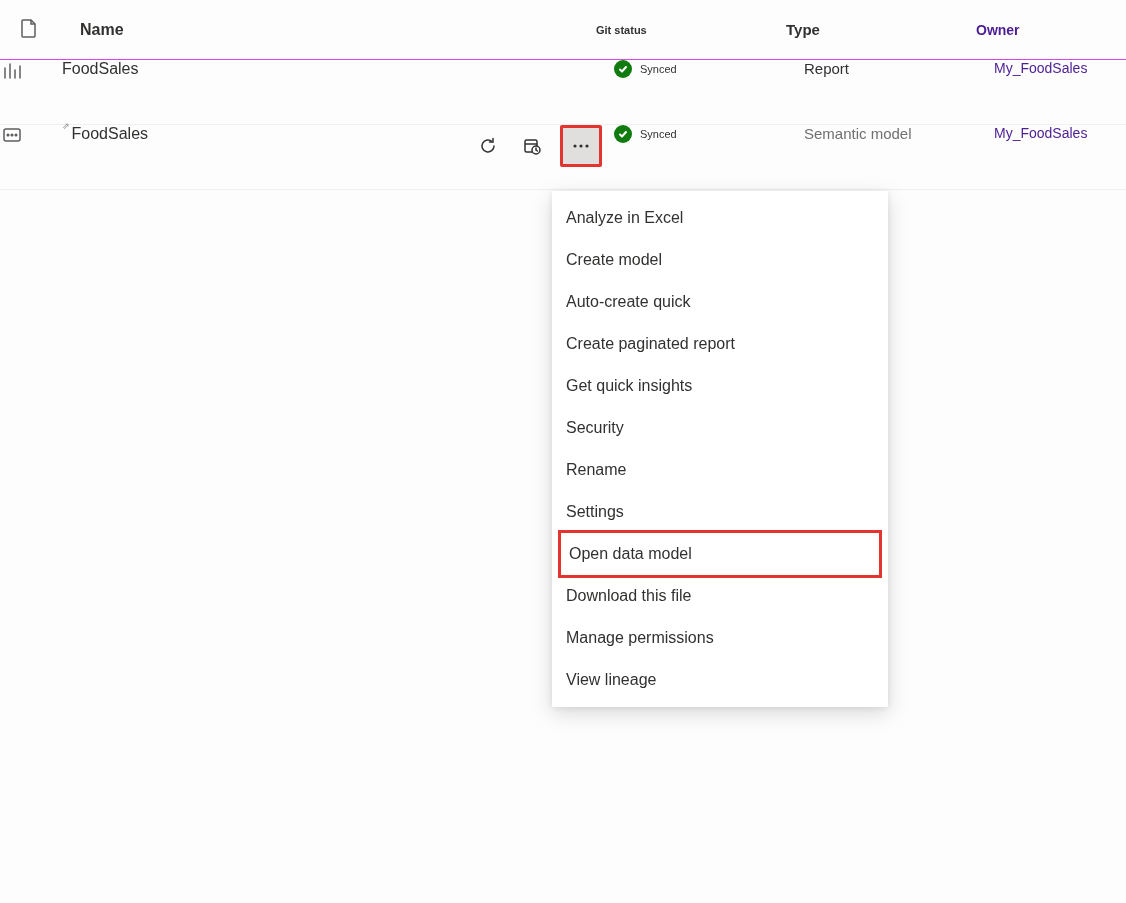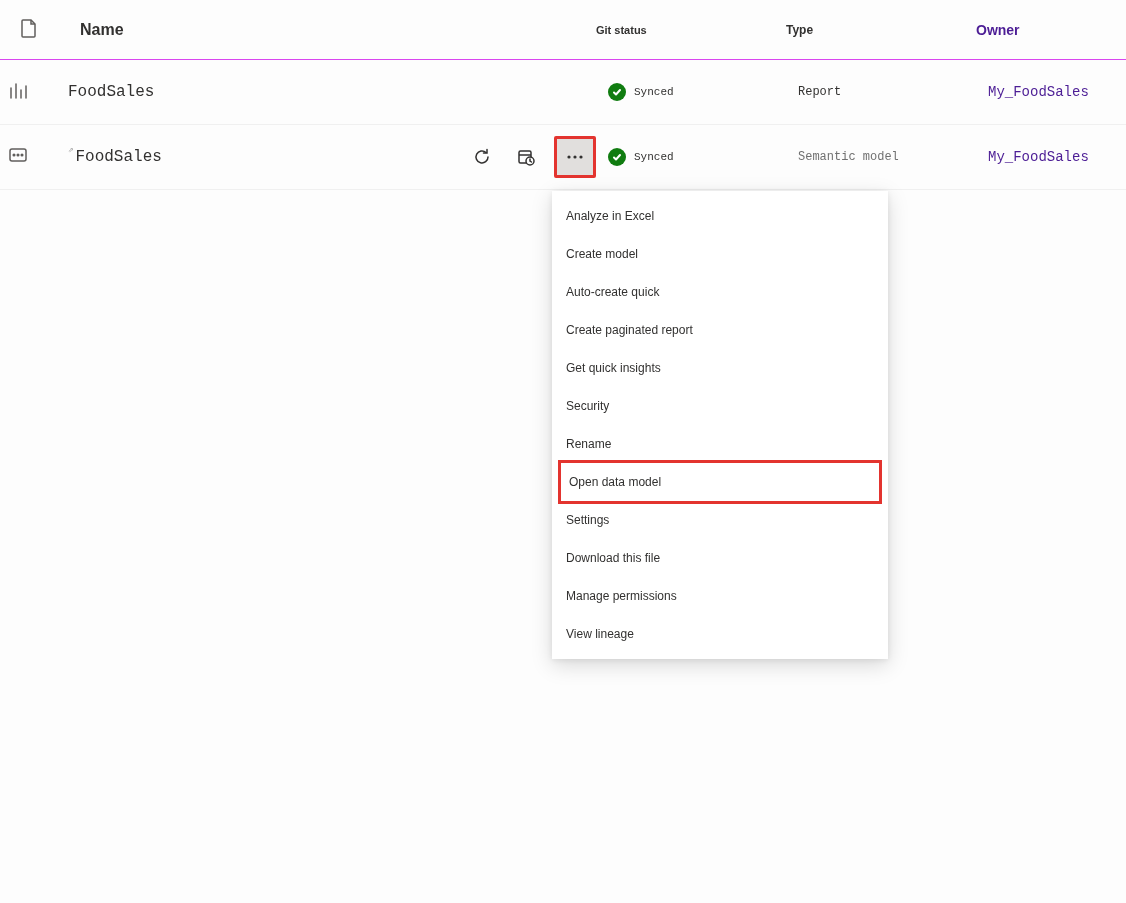--- a/index.html
+++ b/index.html
@@ -21,32 +21,31 @@
       align-items: center;
       height: 60px;
       border-bottom: 1px solid #d946ef;
       padding: 0 20px;
       font-weight: 600;
       font-size: 15px;
       color: #323130;
     }
     .row {
       display: flex;
-      align-items: center;
+      align-items: flex-start;
       height: 65px;
       border-bottom: 1px solid #f0f0f0;
-      padding: 0 8px;
+      padding: 0 2px;
       position: relative;
-      font-family: Liberation Mono, monospace;
     }
     .col-icon { width: 60px; display: flex; align-items: center; justify-content: flex-start; color: #605e5c; }
     .col-name { flex: 1; display: flex; align-items: center; font-size: 16px; }
     .col-actions { width: 150px; display: flex; align-items: center; justify-content: flex-end; gap: 12px; padding-right: 12px; }
     .col-git { width: 190px; display: flex; align-items: center; gap: 8px; font-size: 11px; color: #323130; }
-    .col-type { width: 190px; display: flex; align-items: center; font-size: 12px; color: #323130; }
+    .col-type { width: 190px; display: flex; align-items: center; font-size: 15px; color: #323130; }
     .col-owner { width: 130px; display: flex; align-items: center; font-size: 14px; color: #4c1d95; }
     .type-semantic { color: #707070; }
     .owner-text { font-size: 14px; }
 
     .git-check {
       width: 18px; height: 18px; border-radius: 50%;
       background: #107c10; display: flex; align-items: center; justify-content: center;
       flex-shrink: 0;
     }
     .git-check svg { display: block; }
@@ -67,21 +66,21 @@
       top: 191px;
       left: 552px;
       width: 336px;
       background: #fff;
       box-shadow: 0 6px 20px rgba(0,0,0,0.15), 0 1px 6px rgba(0,0,0,0.08);
       z-index: 100;
       padding: 6px 0;
     }
     .menu-item {
       padding: 12px 14px;
-      font-size: 12px;
+      font-size: 16px;
       color: #323130;
       cursor: pointer;
       position: relative;
     }
     .menu-item.highlighted {
       border: 3px solid #e3342f;
       margin: -3px 6px;
       padding: 12px 8px;
       z-index: 2;
     }
@@ -190,18 +189,18 @@
 </div>
 
 <div class="context-menu">
   <div class="menu-item">Analyze in Excel</div>
   <div class="menu-item">Create model</div>
   <div class="menu-item">Auto-create quick</div>
   <div class="menu-item">Create paginated report</div>
   <div class="menu-item">Get quick insights</div>
   <div class="menu-item">Security</div>
   <div class="menu-item">Rename</div>
+  <div class="menu-item">Settings</div>
   <div class="menu-item highlighted">Open data model</div>
-  <div class="menu-item">Settings</div>
   <div class="menu-item">Download this file</div>
   <div class="menu-item">Manage permissions</div>
   <div class="menu-item">View lineage</div>
 </div>
 
 </body></html>

